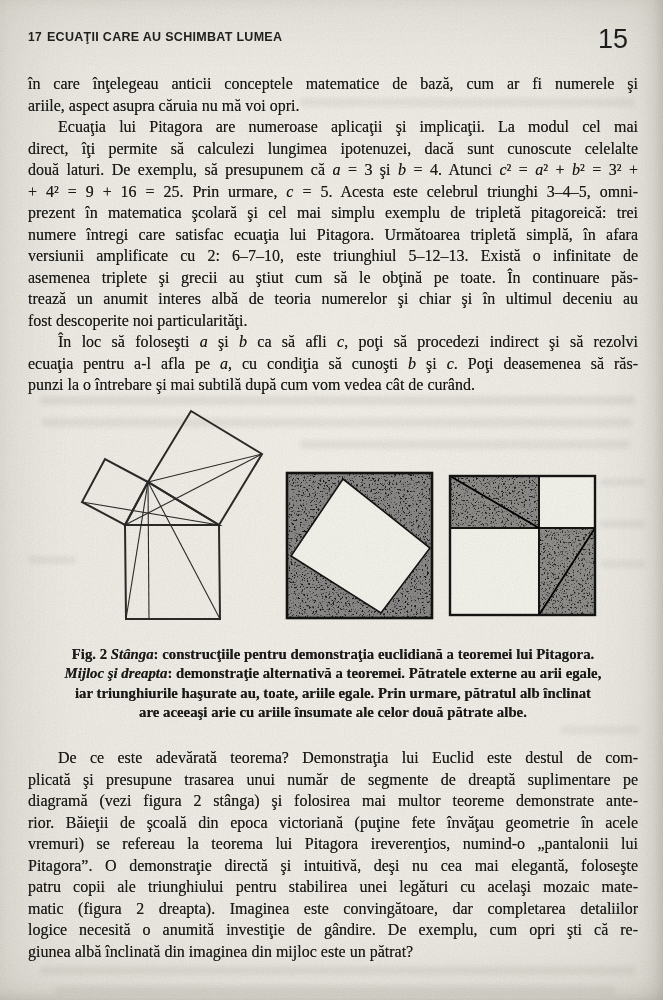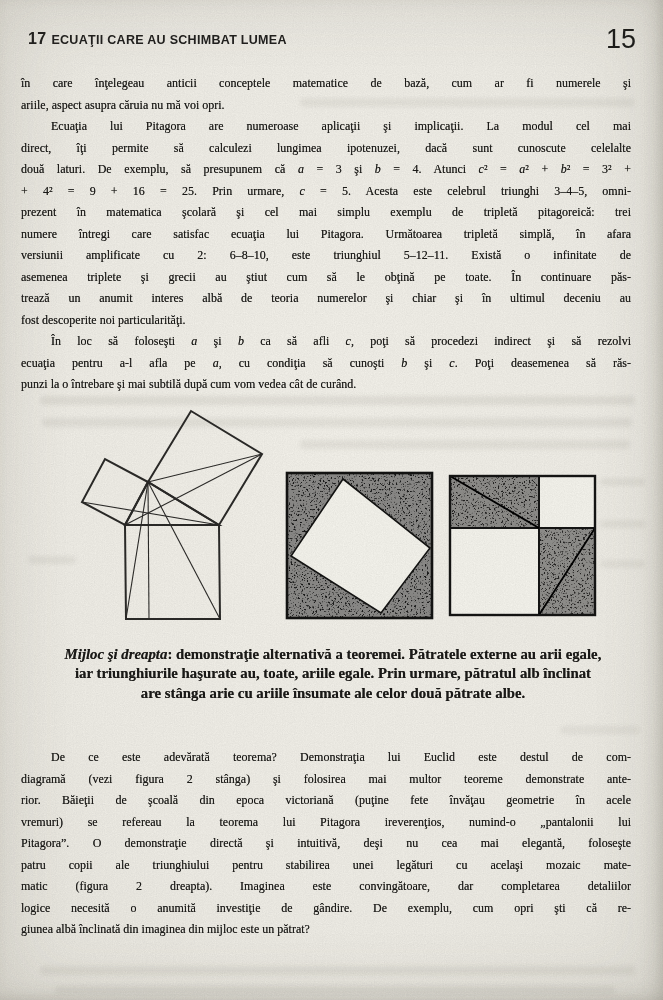--- a/index.html
+++ b/index.html
@@ -12,28 +12,28 @@
   .page::after{
     content:"";position:absolute;inset:0;pointer-events:none;z-index:9;
     box-shadow:inset 0 0 70px rgba(95,90,72,.16), inset -14px 0 22px -14px rgba(70,65,50,.28),
                inset 0 -12px 20px -12px rgba(70,65,50,.18);
   }
   .header{
     position:absolute;left:28px;top:30px;z-index:3;
     font-family:"Liberation Sans",sans-serif;font-weight:bold;color:#22211f;
     letter-spacing:.3px;font-size:12.5px;white-space:nowrap;
   }
-  .header .chnum{font-size:16px;margin-right:5px;}
+  .header .chnum{font-size:12px;margin-right:5px;}
   .pagenum{
-    position:absolute;top:24px;right:27px;z-index:3;
+    position:absolute;top:24px;right:35px;z-index:3;
     font-family:"Liberation Sans",sans-serif;font-size:27px;color:#1d1d1b;text-align:right;
   }
   .para,.caption{
-    position:absolute;left:21px;width:610px;z-index:3;color:#1b1a18;
-    font-size:12px;line-height:21.5px;
+    position:absolute;left:28px;width:610px;z-index:3;color:#1b1a18;
+    font-size:16px;line-height:21.5px;
     text-shadow:0 0 .35px rgba(25,24,20,.65);
   }
   .line{text-align:justify;text-align-last:justify;}
   .line.last{text-align-last:left;}
   .para.indent .line.first{text-indent:30px;}
   .caption{left:44px;width:578px;font-weight:bold;font-size:14.8px;line-height:19.3px;}
   .caption .line{text-align:center;text-align-last:center;}
   .figure-svg{position:absolute;left:55px;top:400px;z-index:2;}
   .smudge{
     position:absolute;z-index:1;background:#a09d92;border-radius:4px;
@@ -67,21 +67,21 @@
       <div class="line first">în care înţelegeau anticii conceptele matematice de bază, cum ar fi numerele şi</div>
       <div class="line last">ariile, aspect asupra căruia nu mă voi opri.</div>
     </div>
   <div class="para indent" style="top:116px">
       <div class="line first">Ecuaţia lui Pitagora are numeroase aplicaţii şi implicaţii. La modul cel mai</div>
       <div class="line">direct, îţi permite să calculezi lungimea ipotenuzei, dacă sunt cunoscute celelalte</div>
       <div class="line">două laturi. De exemplu, să presupunem că <i>a</i> = 3 şi <i>b</i> = 4. Atunci <i>c</i>² = <i>a</i>² + <i>b</i>² = 3² +</div>
       <div class="line">+ 4² = 9 + 16 = 25. Prin urmare, <i>c</i> = 5. Acesta este celebrul triunghi 3–4–5, omni-</div>
       <div class="line">prezent în matematica şcolară şi cel mai simplu exemplu de tripletă pitagoreică: trei</div>
       <div class="line">numere întregi care satisfac ecuaţia lui Pitagora. Următoarea tripletă simplă, în afara</div>
-      <div class="line">versiunii amplificate cu 2: 6–8–10, este triunghiul 5–12–11. Există o infinitate de</div>
+      <div class="line">versiunii amplificate cu 2: 6–7–10, este triunghiul 5–12–13. Există o infinitate de</div>
       <div class="line">asemenea triplete şi grecii au ştiut cum să le obţină pe toate. În continuare păs-</div>
       <div class="line">trează un anumit interes albă de teoria numerelor şi chiar şi în ultimul deceniu au</div>
       <div class="line last">fost descoperite noi particularităţi.</div>
     </div>
   <div class="para indent" style="top:331px">
       <div class="line first">În loc să foloseşti <i>a</i> şi <i>b</i> ca să afli <i>c</i>, poţi să procedezi indirect şi să rezolvi</div>
       <div class="line">ecuaţia pentru a-l afla pe <i>a</i>, cu condiţia să cunoşti <i>b</i> şi <i>c</i>. Poţi deasemenea să răs-</div>
       <div class="line last">punzi la o întrebare şi mai subtilă după cum vom vedea cât de curând.</div>
     </div>
 
@@ -129,27 +129,29 @@
         <line x1="450" y1="528" x2="595" y2="528" stroke-width="2"></line>
         <line x1="539" y1="476" x2="539" y2="615" stroke-width="2"></line>
         <line x1="450" y1="476" x2="539" y2="528" stroke="#000000" stroke-width="1.8"></line>
         <line x1="539" y1="615" x2="595" y2="528" stroke="#000000" stroke-width="1.8"></line>
         <rect x="450" y="476" width="145" height="139" stroke-width="2.4"></rect>
       </g>
     </g>
   </svg>
 
   <div class="caption" style="top:645px">
+      <div class="line first"><b>Fig. 2</b> <i>Stânga</i>: construcţiile pentru demonstraţia euclidiană a teoremei lui Pitagora.</div>
       <div class="line"><i>Mijloc şi dreapta</i>: demonstraţie alternativă a teoremei. Pătratele externe au arii egale,</div>
       <div class="line">iar triunghiurile haşurate au, toate, ariile egale. Prin urmare, pătratul alb înclinat</div>
-      <div class="line last">are stânga arie cu ariile însumate ale celor două pătrate albe.</div>
+      <div class="line last">are aceeaşi arie cu ariile însumate ale celor două pătrate albe.</div>
     </div>
 
   <div class="para indent" style="top:747px">
       <div class="line first">De ce este adevărată teorema? Demonstraţia lui Euclid este destul de com-</div>
+      <div class="line">plicată şi presupune trasarea unui număr de segmente de dreaptă suplimentare pe</div>
       <div class="line">diagramă (vezi figura 2 stânga) şi folosirea mai multor teoreme demonstrate ante-</div>
       <div class="line">rior. Băieţii de şcoală din epoca victoriană (puţine fete învăţau geometrie în acele</div>
       <div class="line">vremuri) se refereau la teorema lui Pitagora ireverenţios, numind-o „pantalonii lui</div>
       <div class="line">Pitagora”. O demonstraţie directă şi intuitivă, deşi nu cea mai elegantă, foloseşte</div>
       <div class="line">patru copii ale triunghiului pentru stabilirea unei legături cu acelaşi mozaic mate-</div>
       <div class="line">matic (figura 2 dreapta). Imaginea este convingătoare, dar completarea detaliilor</div>
       <div class="line">logice necesită o anumită investiţie de gândire. De exemplu, cum opri şti că re-</div>
       <div class="line last">giunea albă înclinată din imaginea din mijloc este un pătrat?</div>
     </div>
 

